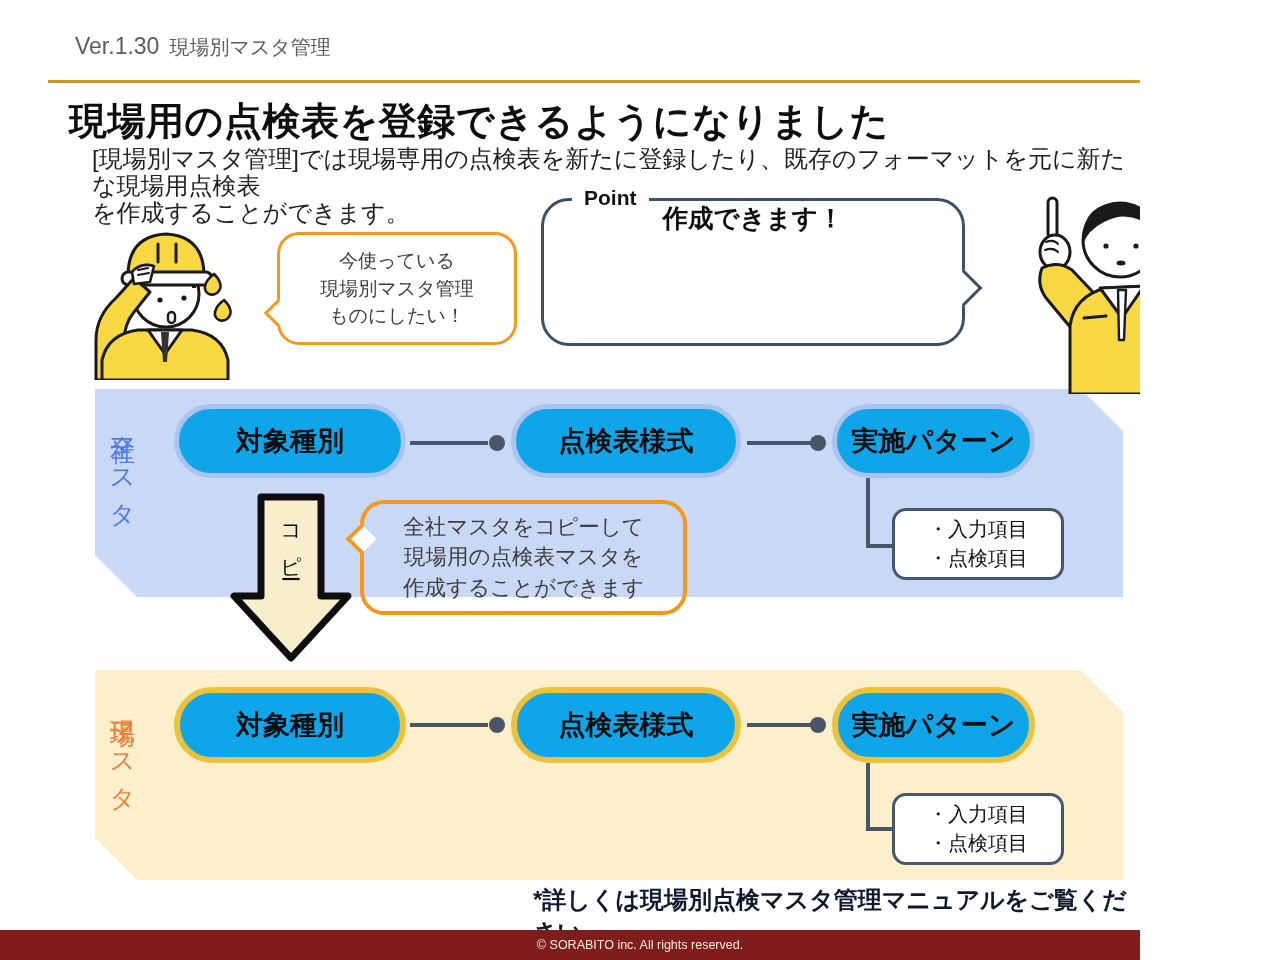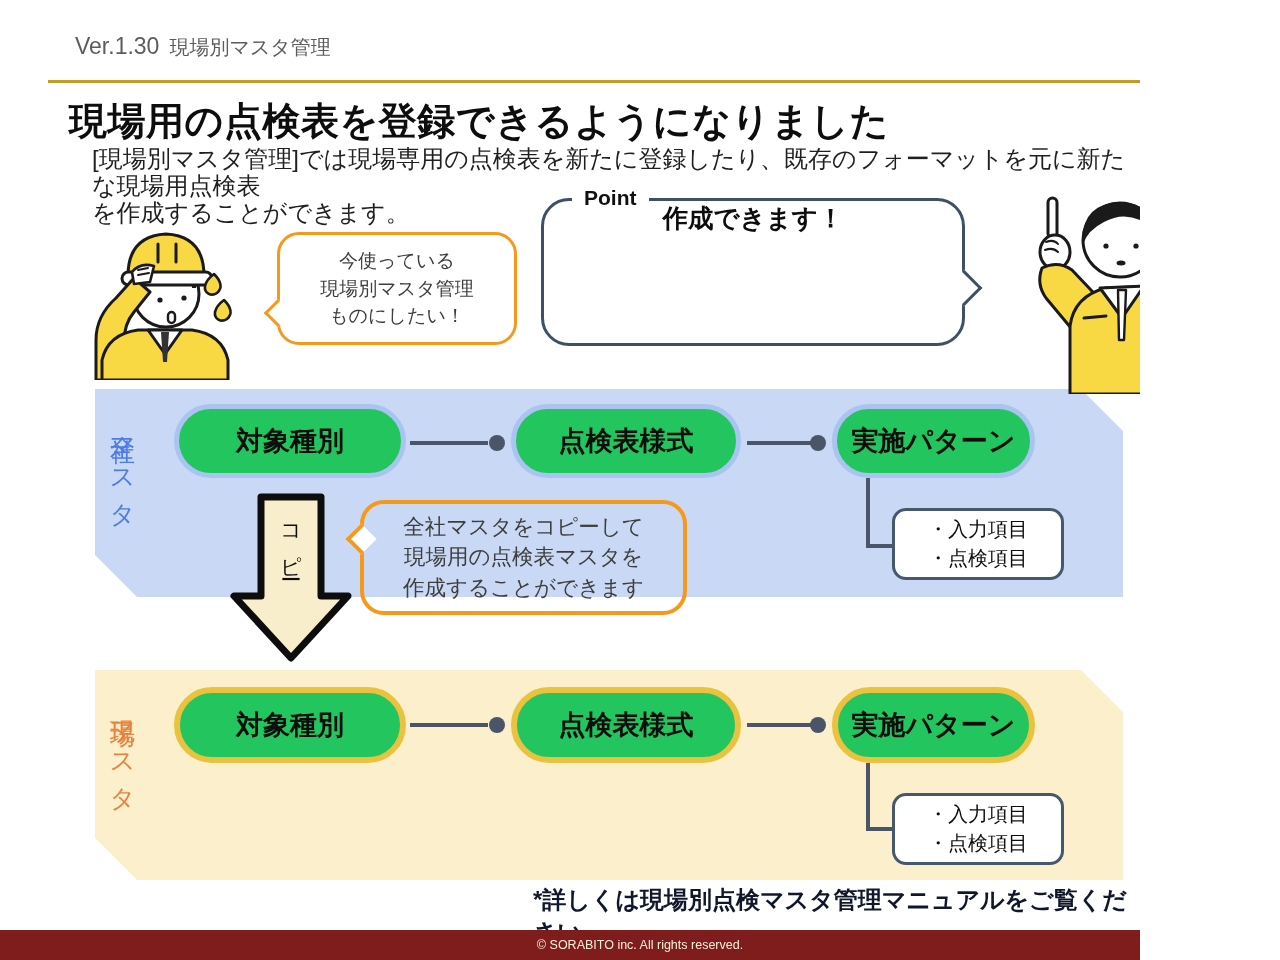--- a/index.html
+++ b/index.html
@@ -43,21 +43,21 @@
   .banner{left:95px;width:1028px;}
   .banner.blue{top:389px;height:208px;background:#C9D8F4;
     clip-path:polygon(0 0,986px 0,1028px 42px,1028px 208px,42px 208px,0 166px);}
   .banner.orange{top:670px;height:210px;background:#FCEFCC;
     clip-path:polygon(0 0,986px 0,1028px 42px,1028px 210px,42px 210px,0 168px);}
 
   .v-label{writing-mode:vertical-rl;font-size:25px;letter-spacing:3px;line-height:1;}
   .v-label.blue{left:110px;top:416px;color:#4F7BE8;}
   .v-label.orange{left:110px;top:700px;color:#E8823C;}
 
-  .pill{height:74px;border-radius:40px;background:#22c55e;display:flex;align-items:center;justify-content:center;
+  .pill{height:74px;border-radius:40px;background:#0ea5e9;display:flex;align-items:center;justify-content:center;
     font-size:27px;font-weight:bold;color:#0d0d0d;z-index:3;}
   .pill.blue{border:5px solid #A9C4F0;top:404px;}
   .pill.gold{border:6px solid #EAC23F;top:687px;height:76px;}
   .p1{left:174px;width:232px;}
   .p2{left:511px;width:230px;}
   .p3{left:832px;width:203px;}
 
   .conn{height:4px;background:#4A5568;z-index:2;}
   .dot{width:16px;height:16px;border-radius:50%;background:#4A5568;z-index:2;}
   .elbow-v{width:4px;background:#4A5568;z-index:2;}

